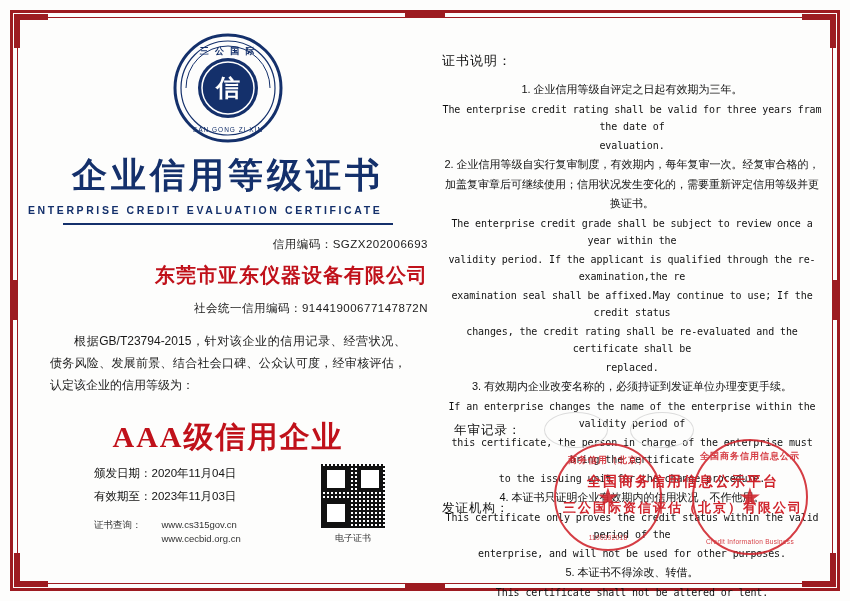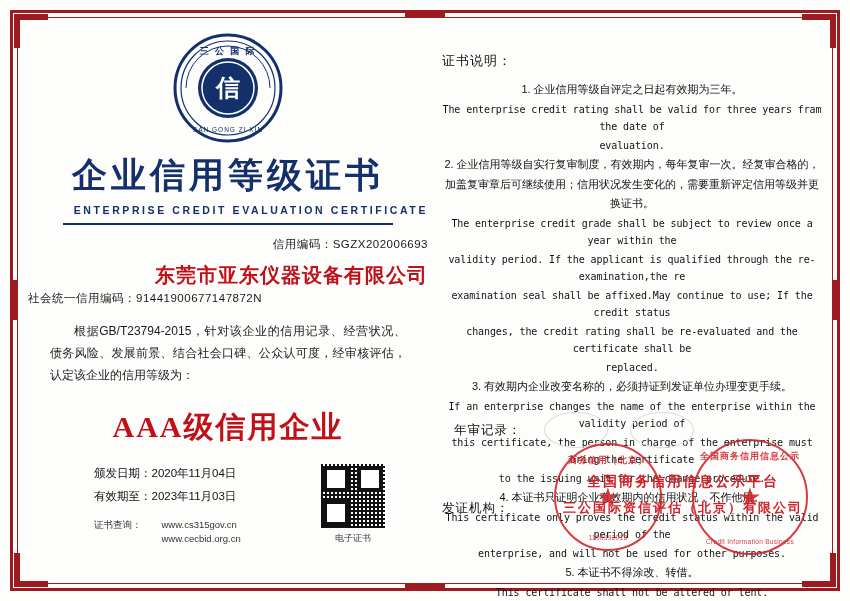--- a/index.html
+++ b/index.html
@@ -79,21 +79,21 @@
     text-align: center;
     font-family: "Liberation Serif", serif;
     font-weight: bold;
     font-size: 35px;
     letter-spacing: 4px;
     color: #14306b;
     margin-top: 8px;
     white-space: nowrap;
   }
   .title-en {
-    text-align: right;
+    text-align: left;
     font-size: 10.5px;
     letter-spacing: 2.6px;
     color: #14306b;
     margin-top: 5px;
     font-weight: bold;
     white-space: nowrap;
   }
   .title-rule {
     width: 330px;
     height: 2px;
@@ -111,24 +111,24 @@
   .company-name {
     text-align: right;
     font-family: "Liberation Serif", serif;
     font-weight: bold;
     font-size: 20px;
     color: #c0111a;
     margin-top: 10px;
     letter-spacing: 1px;
   }
   .credit-code {
-    text-align: left;
+    text-align: right;
     font-size: 11.5px;
     color: #1a1a1a;
-    margin-top: 2px;
+    margin-top: 12px;
     letter-spacing: 0.5px;
   }
   .statement {
     margin: 14px 22px 8px 22px;
     font-size: 12px;
     line-height: 1.85;
     color: #1a1a1a;
     text-align: justify;
     text-indent: 24px;
   }

